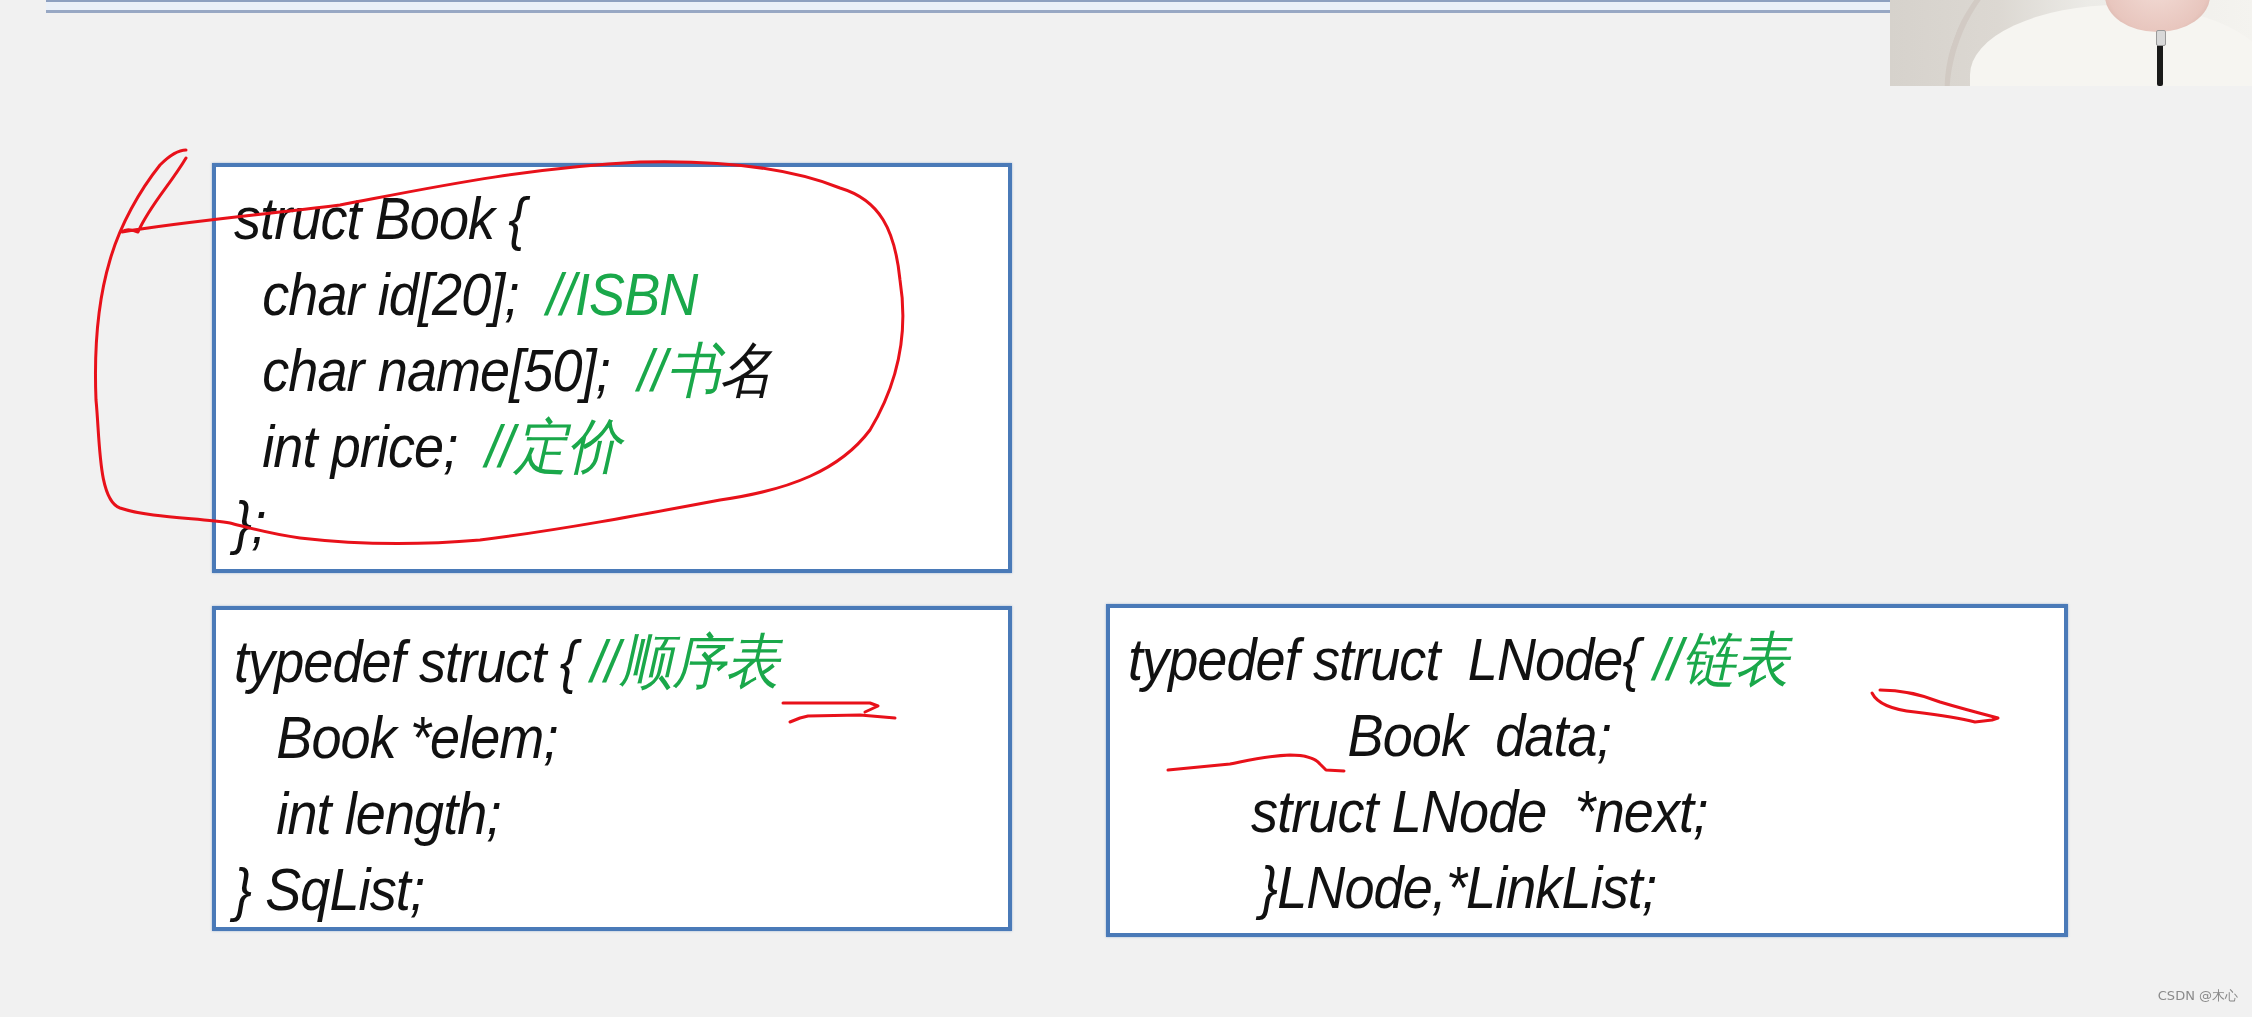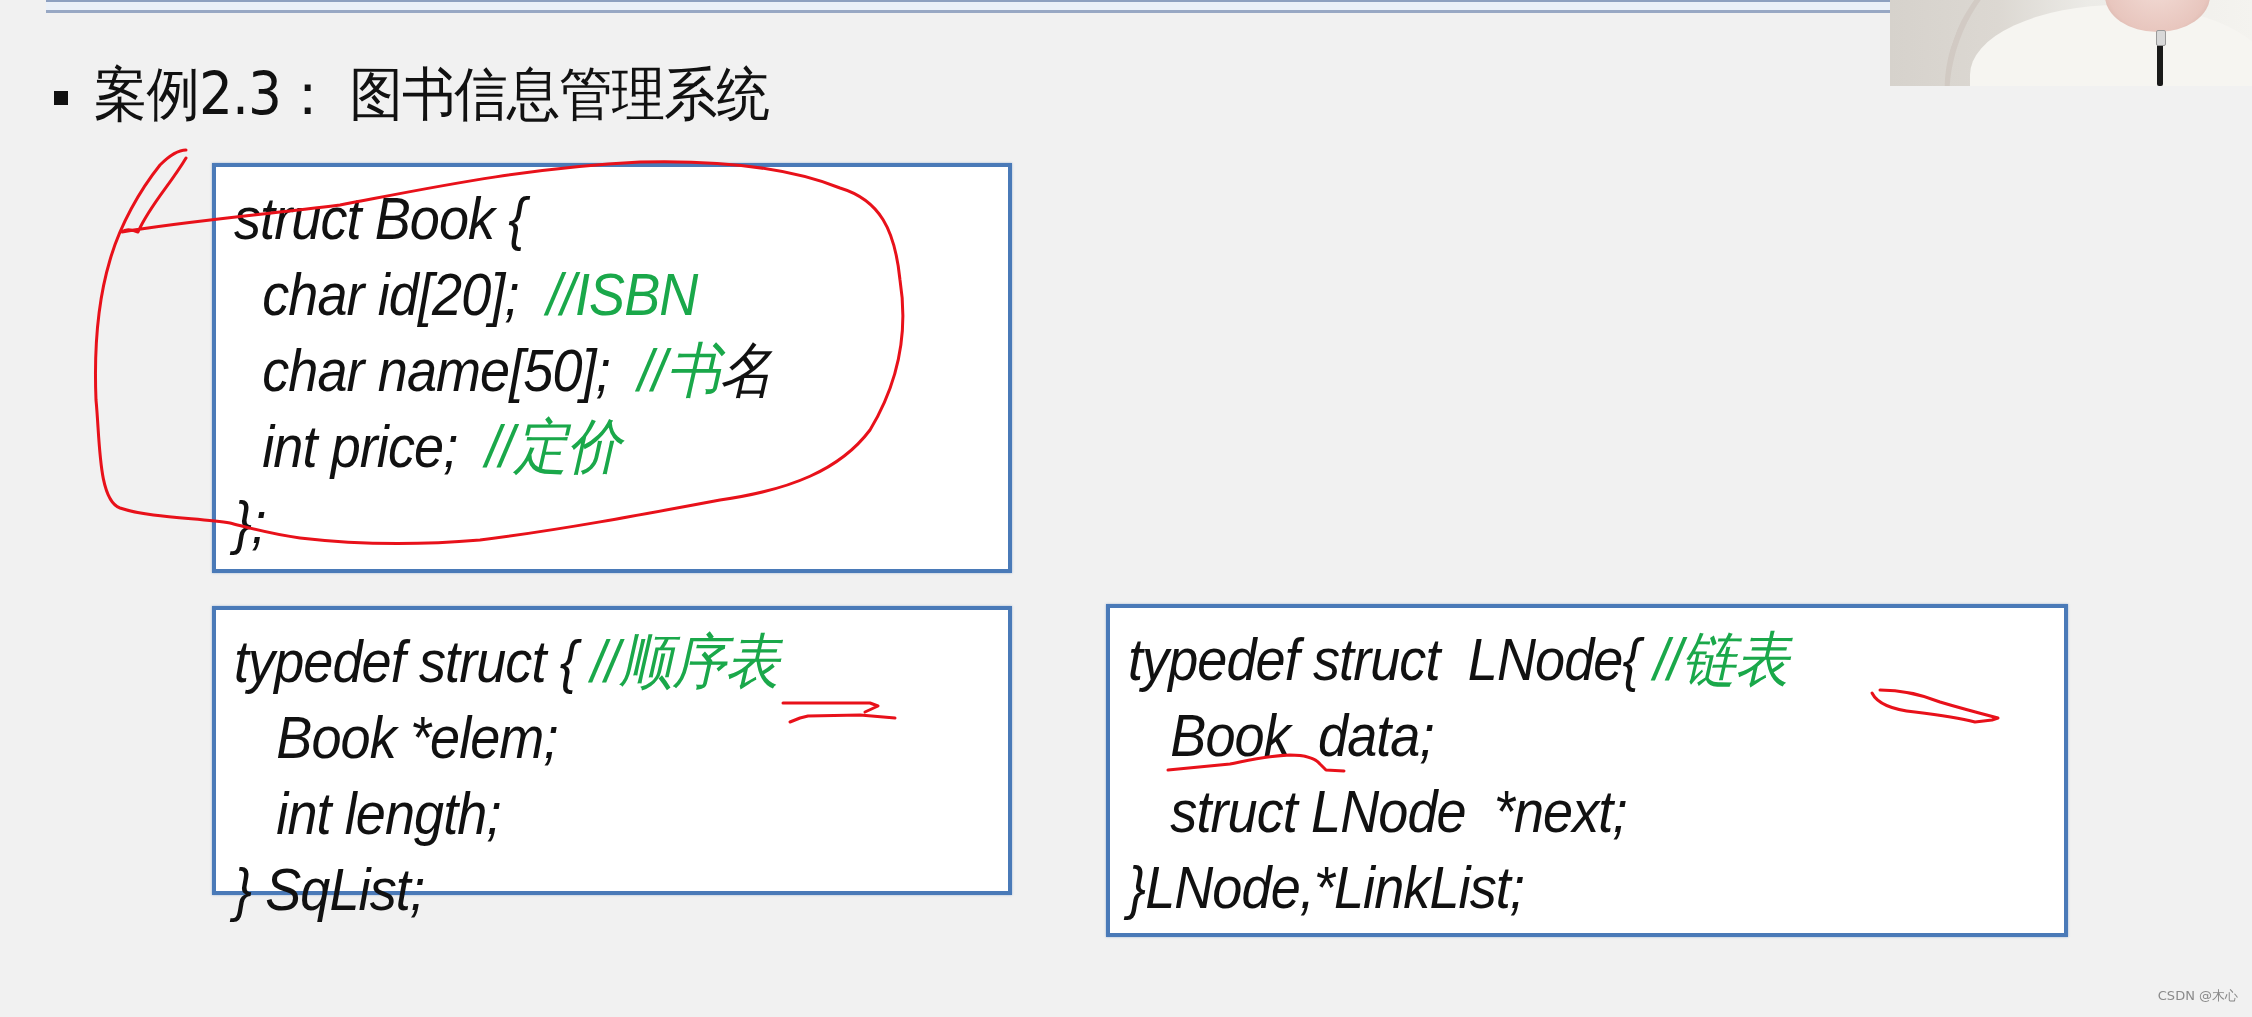--- a/index.html
+++ b/index.html
@@ -129,22 +129,22 @@
       transform-origin: left center;
     }
     .comment {
       color: #1aa84a;
     }
     .plain-cn {
       color: #111;
     }
 
     #box-book { left: 212px; top: 163px; width: 800px; height: 410px; }
-    #box-sqlist { left: 212px; top: 606px; width: 800px; height: 289px; }
-    #box-lnode { left: 1106px; top: 604px; width: 962px; height: 333px; }
+    #box-sqlist { left: 212px; top: 606px; width: 800px; height: 325px; }
+    #box-lnode { left: 1106px; top: 604px; width: 962px; height: 333px; text-align: center; }
 
     .annotations {
       position: absolute;
       left: 0; top: 0;
       width: 2252px; height: 1017px;
       pointer-events: none;
     }
 
     .watermark {
       position: absolute;
@@ -165,24 +165,20 @@
   <div class="top-rule-2"></div>
 
   <div class="webcam">
     <div class="cam-wall-arc"></div>
     <div class="cam-shirt"></div>
     <div class="cam-face"></div>
     <div class="cam-zipper"></div>
     <div class="cam-zipper-pull"></div>
   </div>
 
-  <div class="title-row">
-    <div class="bullet"></div>
-    <div class="title-text">案例2.3： 图书信息管理系统</div>
-  </div>
 
   <div class="code-box" id="box-book">
     <div class="code-lines">
       <div class="code-line"><span>struct Book {</span></div>
       <div class="code-line"><span>  char id[20];  </span><span class="comment">//ISBN</span></div>
       <div class="code-line"><span>  char name[50];  </span><span class="comment">//书</span><span class="plain-cn">名</span></div>
       <div class="code-line"><span>  int price;  </span><span class="comment">//定价</span></div>
       <div class="code-line"><span>};</span></div>
     </div>
   </div>

